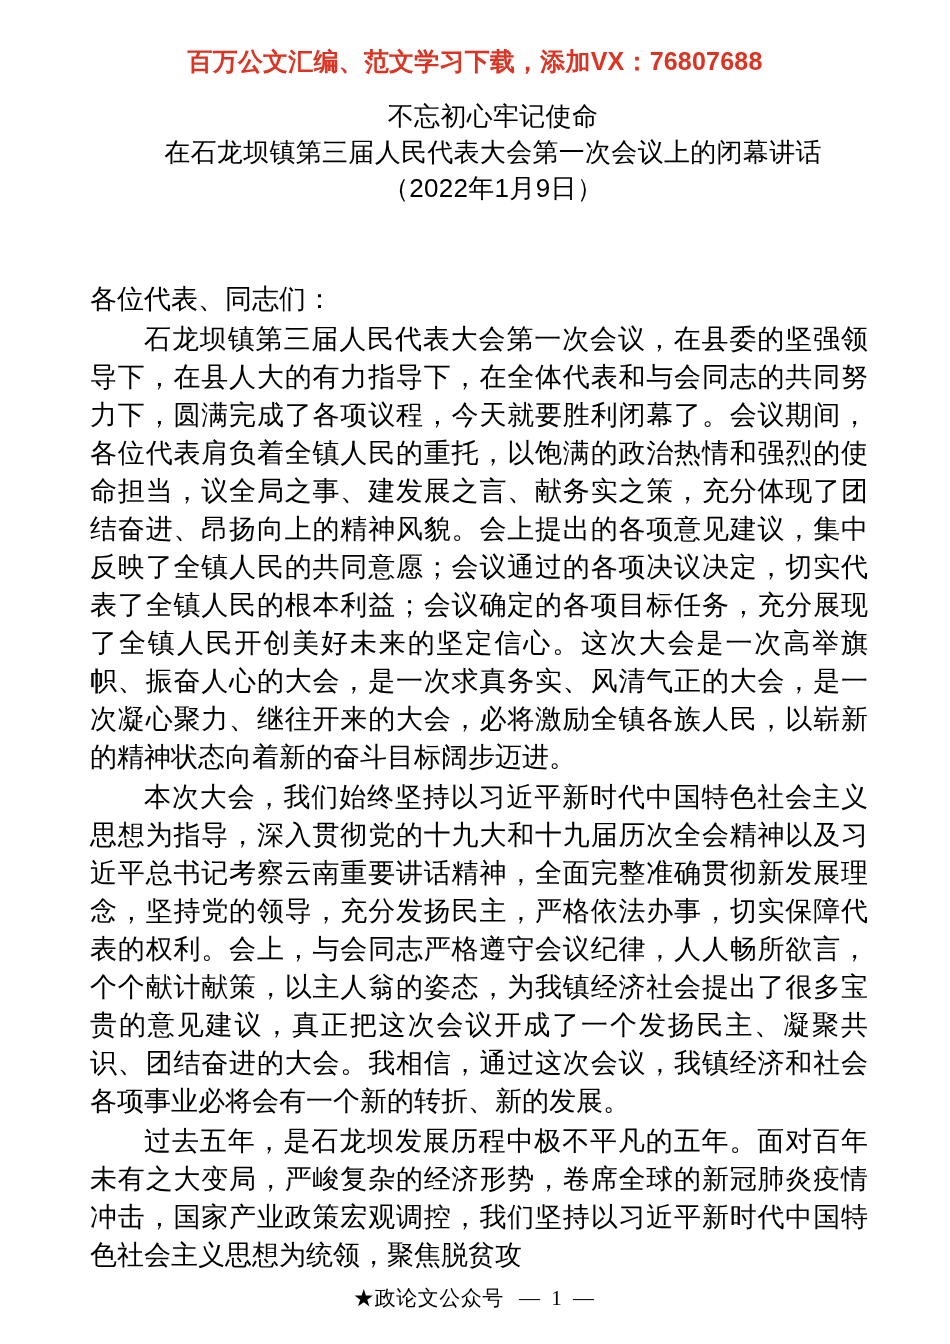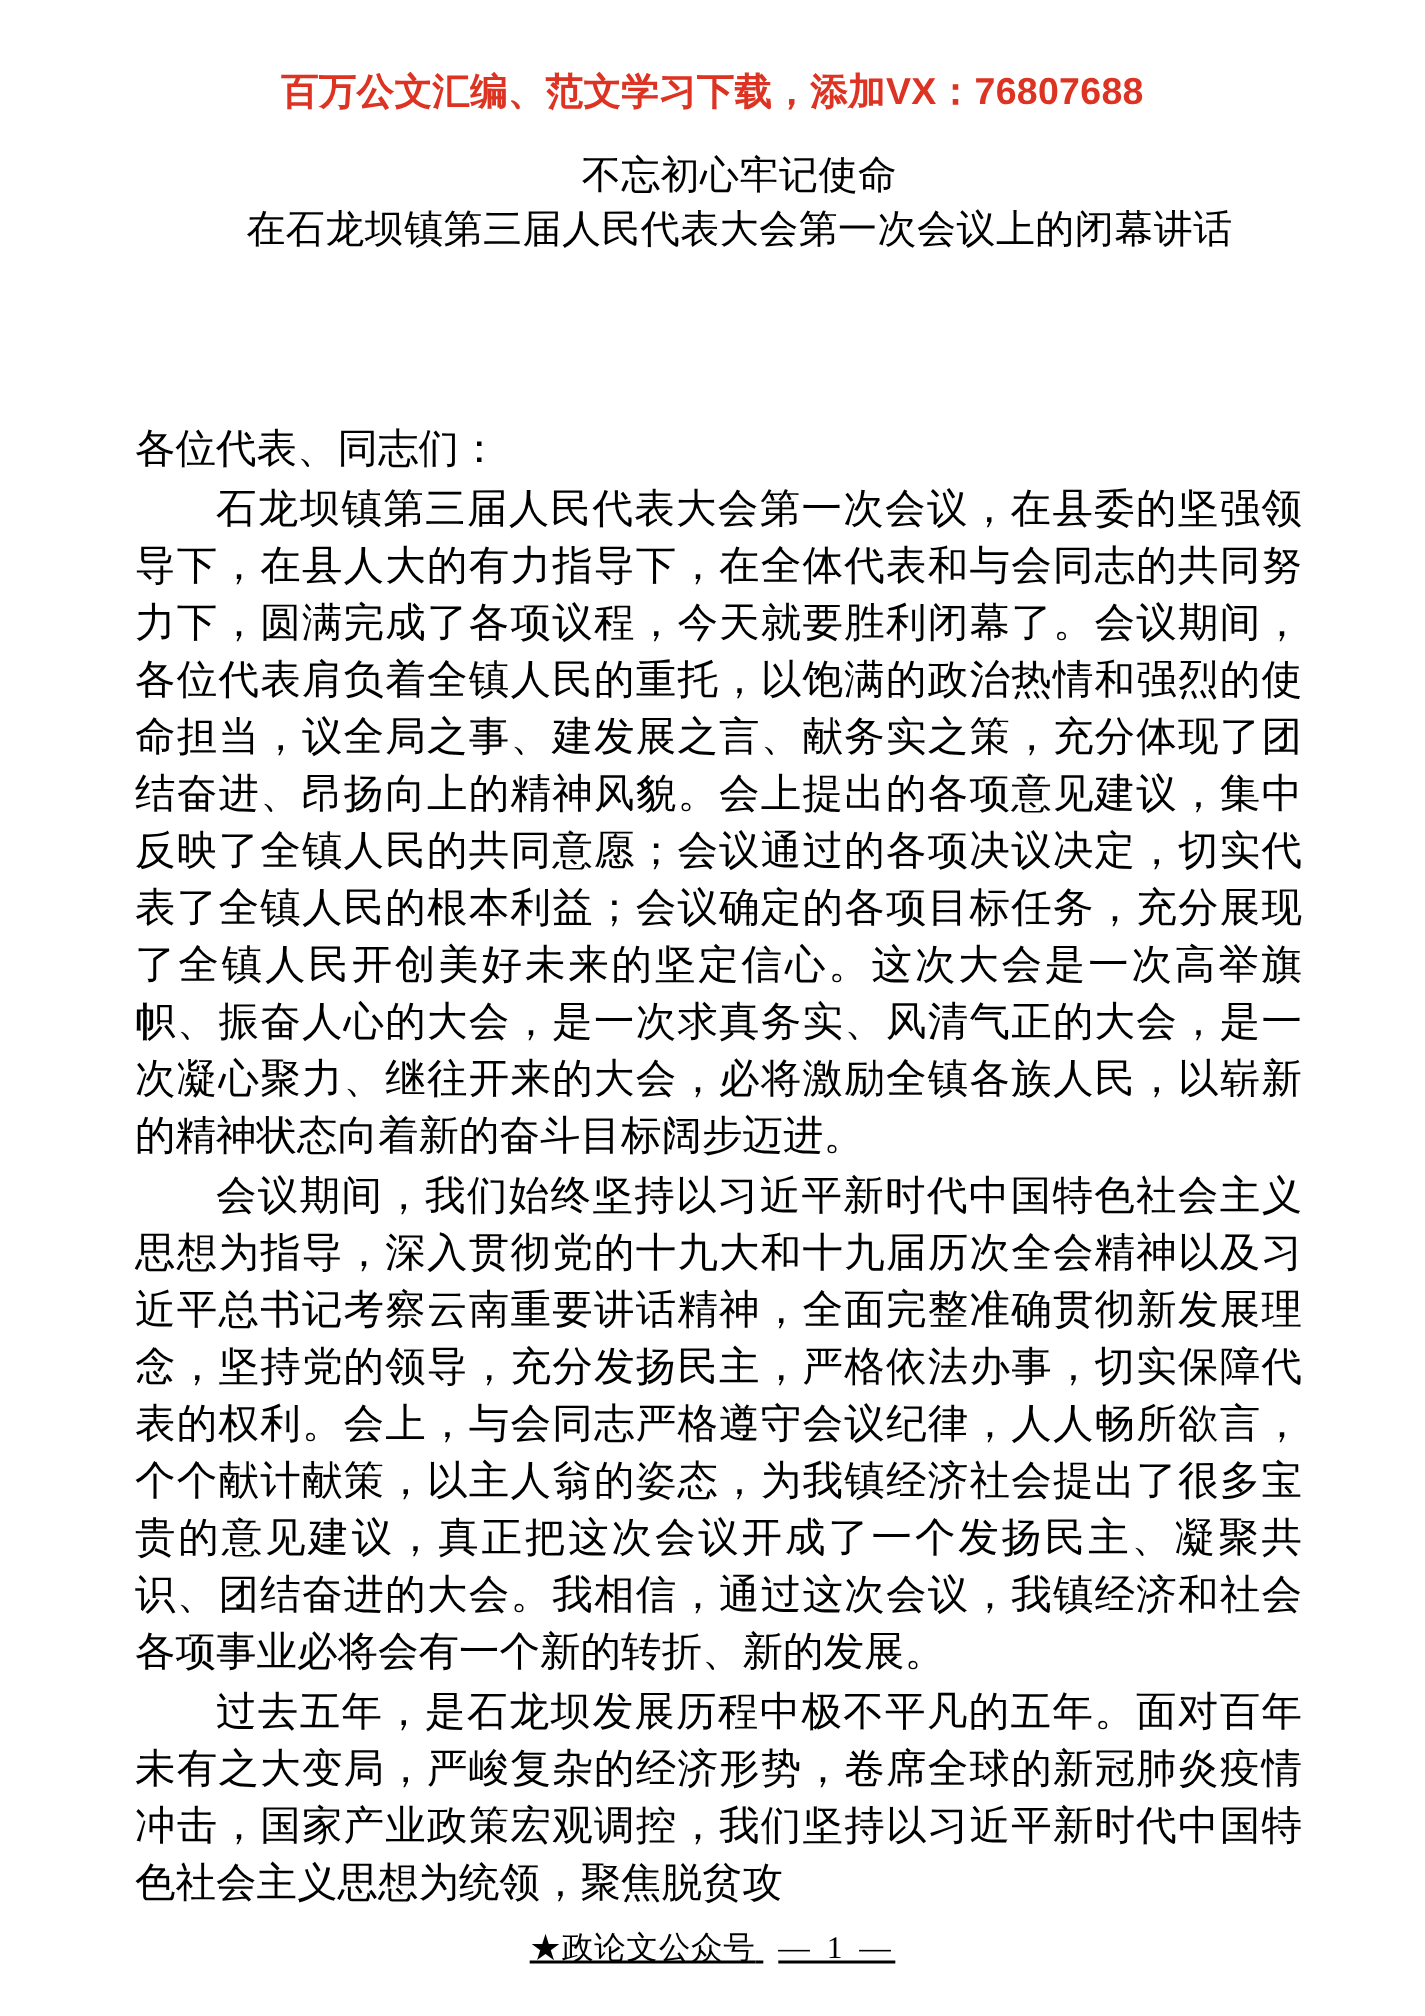--- a/index.html
+++ b/index.html
@@ -77,41 +77,41 @@
   .footer {
     position: absolute;
     top: 1284px;
     left: 0;
     width: 950px;
     text-align: center;
     font-family: "Liberation Serif", "DejaVu Serif", serif;
     font-size: 21px;
     line-height: 28px;
     white-space: nowrap;
-    text-decoration: underline;
   }
   .footer .f-brand { letter-spacing: 0.5px; }
   .footer .f-page { margin-left: 10px; letter-spacing: 3px; }
 </style>
 </head>
 <body style="background: rgb(255, 255, 255);">
 
 <div class="page">
 
   <div class="watermark" style="color: rgb(221, 51, 34);">百万公文汇编、范文学习下载，添加VX：76807688</div>
 
   <div class="title-block">
     <div class="title-line">不忘初心牢记使命</div>
     <div class="title-line">在石龙坝镇第三届人民代表大会第一次会议上的闭幕讲话</div>
+    <div class="title-line">（2022年1月9日）</div>
   </div>
 
   <div class="body-wrap">
     <p class="para">各位代表、同志们：</p>
     <p class="para indent">石龙坝镇第三届人民代表大会第一次会议，在县委的坚强领导下，在县人大的有力指导下，在全体代表和与会同志的共同努力下，圆满完成了各项议程，今天就要胜利闭幕了。会议期间，各位代表肩负着全镇人民的重托，以饱满的政治热情和强烈的使命担当，议全局之事、建发展之言、献务实之策，充分体现了团结奋进、昂扬向上的精神风貌。会上提出的各项意见建议，集中反映了全镇人民的共同意愿；会议通过的各项决议决定，切实代表了全镇人民的根本利益；会议确定的各项目标任务，充分展现了全镇人民开创美好未来的坚定信心。这次大会是一次高举旗帜、振奋人心的大会，是一次求真务实、风清气正的大会，是一次凝心聚力、继往开来的大会，必将激励全镇各族人民，以崭新的精神状态向着新的奋斗目标阔步迈进。</p>
-    <p class="para indent">会议期间，我们始终坚持以习近平新时代中国特色社会主义思想为指导，深入贯彻党的十九大和十九届历次全会精神以及习近平总书记考察云南重要讲话精神，全面完整准确贯彻新发展理念，坚持党的领导，充分发扬民主，严格依法办事，切实保障代表的权利。会上，与会同志严格遵守会议纪律，人人畅所欲言，个个献计献策，以主人翁的姿态，为我镇经济社会提出了很多宝贵的意见建议，真正把这次会议开成了一个发扬民主、凝聚共识、团结奋进的大会。我相信，通过这次会议，我镇经济和社会各项事业必将会有一个新的转折、新的发展。</p>
+    <p class="para indent">本次大会，我们始终坚持以习近平新时代中国特色社会主义思想为指导，深入贯彻党的十九大和十九届历次全会精神以及习近平总书记考察云南重要讲话精神，全面完整准确贯彻新发展理念，坚持党的领导，充分发扬民主，严格依法办事，切实保障代表的权利。会上，与会同志严格遵守会议纪律，人人畅所欲言，个个献计献策，以主人翁的姿态，为我镇经济社会提出了很多宝贵的意见建议，真正把这次会议开成了一个发扬民主、凝聚共识、团结奋进的大会。我相信，通过这次会议，我镇经济和社会各项事业必将会有一个新的转折、新的发展。</p>
     <p class="para indent">过去五年，是石龙坝发展历程中极不平凡的五年。面对百年未有之大变局，严峻复杂的经济形势，卷席全球的新冠肺炎疫情冲击，国家产业政策宏观调控，我们坚持以习近平新时代中国特色社会主义思想为统领，聚焦脱贫攻</p>
   </div>
 
   <div class="footer">
     <span class="f-brand">★政论文公众号</span>
     <span class="f-page">— 1 —</span>
   </div>
 
 </div>
 

